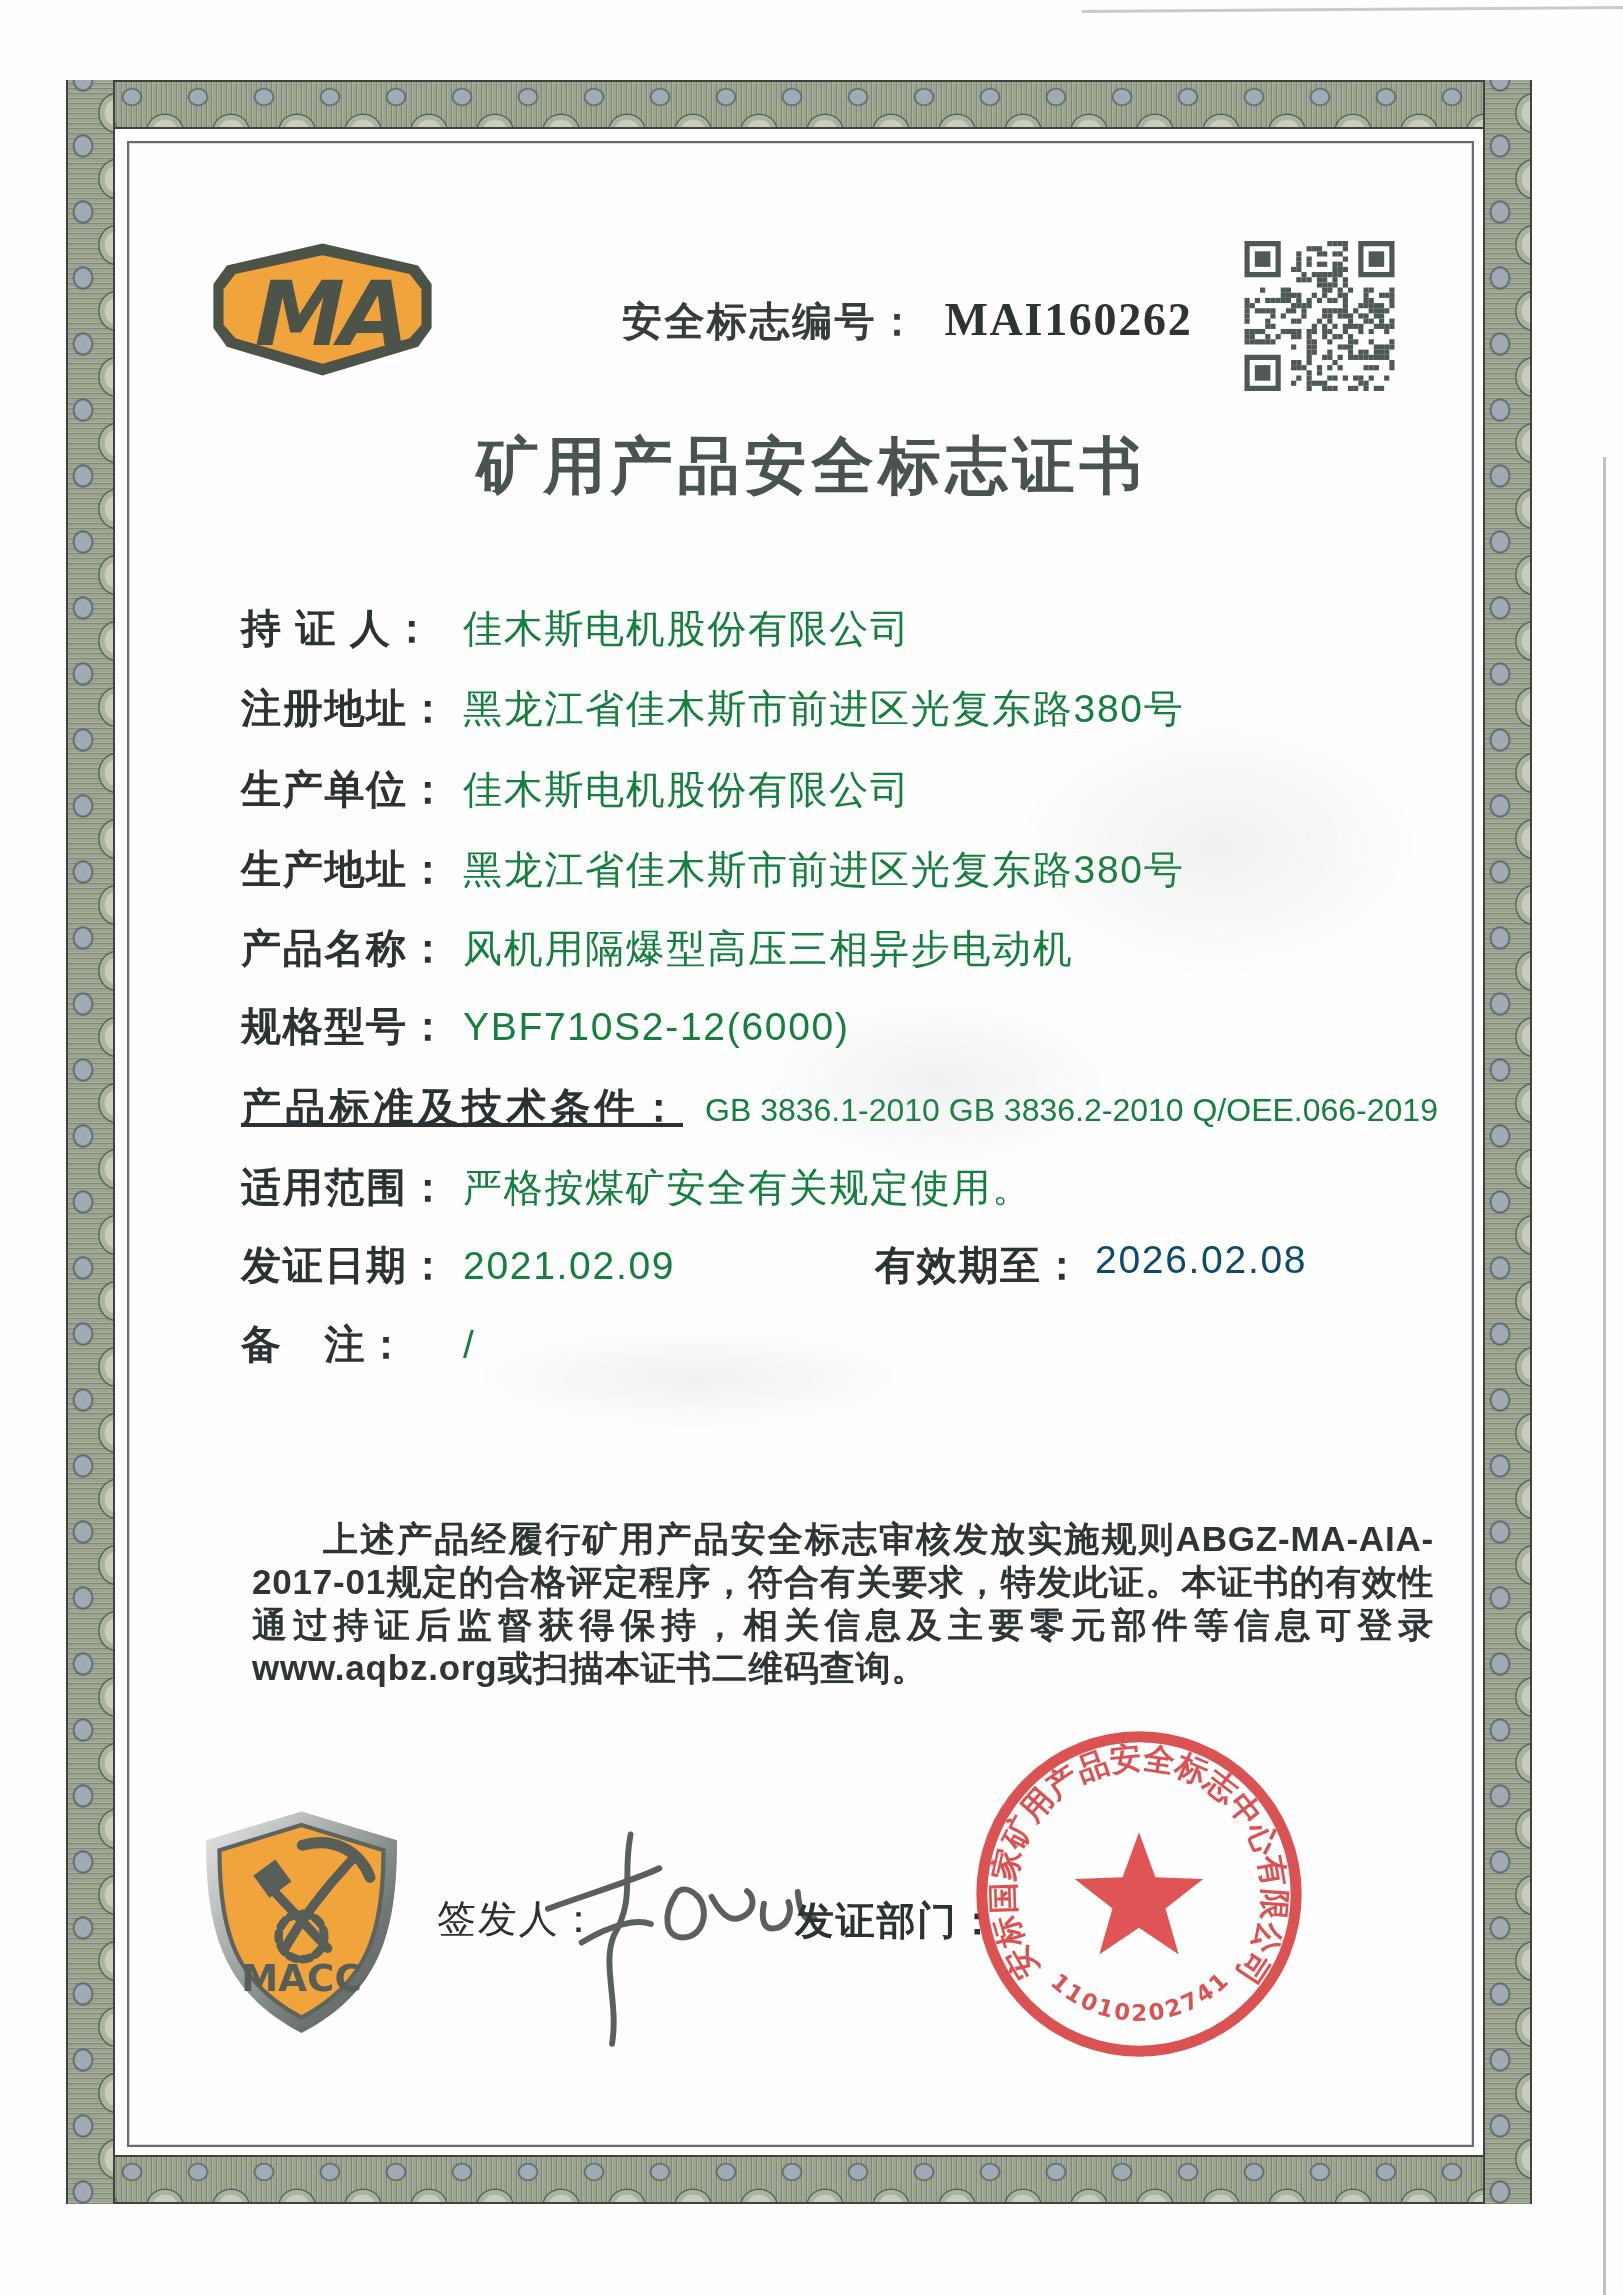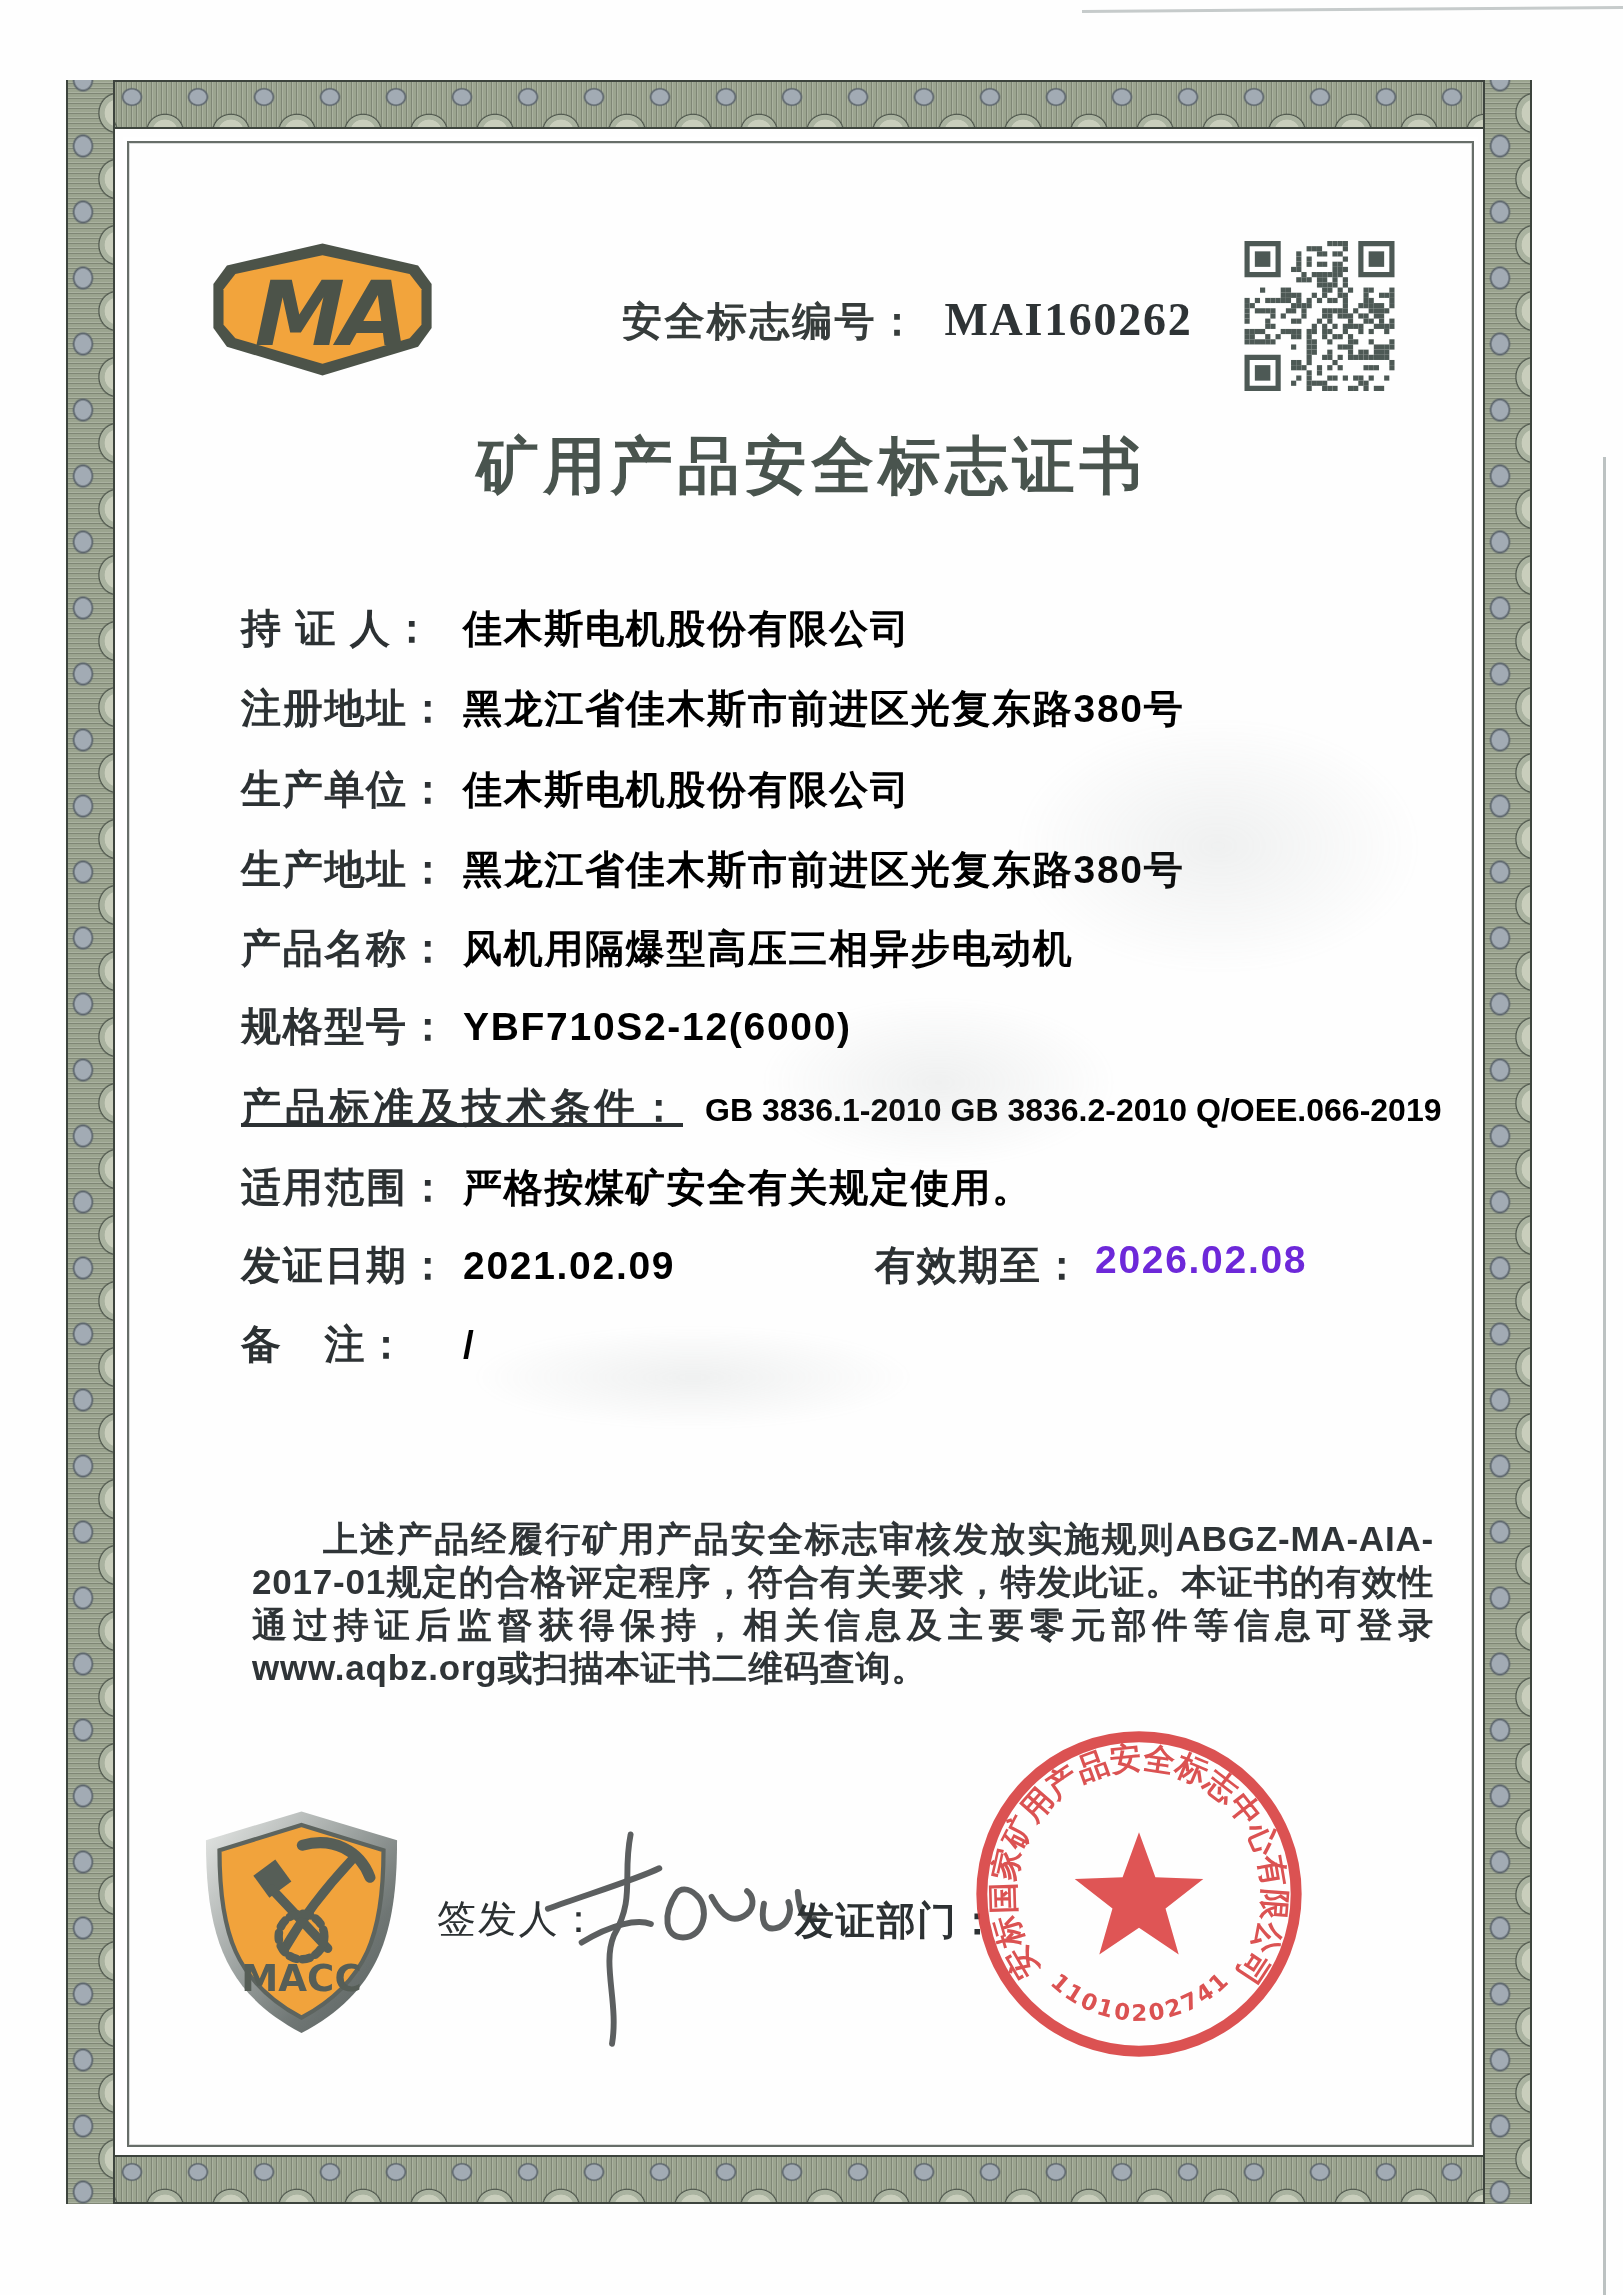--- a/index.html
+++ b/index.html
@@ -34,25 +34,25 @@
   #mark-number .val{font-family:"Liberation Serif","DejaVu Serif",serif;font-weight:700;font-size:46px;letter-spacing:1.7px;color:#2e3335;margin-left:25px;}
   #qr{position:absolute;left:1241px;top:241px;}
 
   #title{position:absolute;left:85px;right:85px;top:424px;text-align:center;
       font-family:"Liberation Serif","DejaVu Serif",serif;font-weight:700;font-size:62px;
       letter-spacing:5px;color:#49544e;}
 
   
   .row{position:absolute;left:241px;right:101px;white-space:nowrap;}
   .flabel{display:inline-block;min-width:222px;font-weight:700;font-size:40px;letter-spacing:1.7px;color:#2c3133;}
-  .fvalue{font-weight:700;font-size:39px;letter-spacing:1.7px;color:#000000;text-align:center;}
+  .fvalue{font-weight:400;font-size:39px;letter-spacing:1.7px;color:#15803d;text-align:center;}
   .row.wide .flabel{min-width:0;letter-spacing:4.2px;text-decoration:underline;}
   .row.wide .fvalue{font-size:32px;letter-spacing:0;margin-left:22px;}
   .flabel2{position:absolute;left:634px;top:0;font-weight:700;font-size:40px;letter-spacing:1.7px;color:#2c3133;}
-  .fvalue2{position:absolute;left:854px;top:0;font-weight:700;font-size:39px;letter-spacing:1.7px;color:#6d28d9;}
+  .fvalue2{position:absolute;left:854px;top:0;font-weight:400;font-size:39px;letter-spacing:1.7px;color:#0c4a6e;}
 
   #declaration{position:absolute;left:252px;top:1517px;width:1182px;
       font-size:35px;line-height:43px;font-weight:600;color:#2f3437;
       text-align:justify;text-indent:71px;letter-spacing:0.8px;}
 
   
   #shield{position:absolute;left:194px;top:1808px;}
   #issuer-label{position:absolute;left:437px;top:1892px;font-weight:400;font-size:39px;letter-spacing:1.7px;color:#2c3133;}
   #signature{position:absolute;left:531px;top:1809px;}
   #dept-label{position:absolute;left:795px;top:1894px;font-weight:700;font-size:39px;letter-spacing:1.7px;color:#2c3133;}

